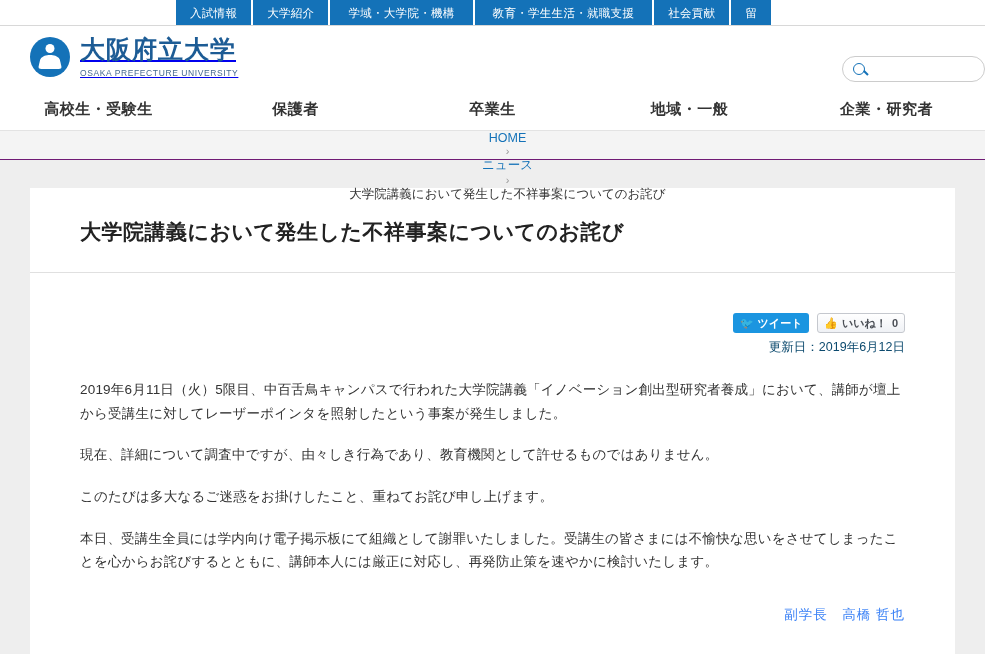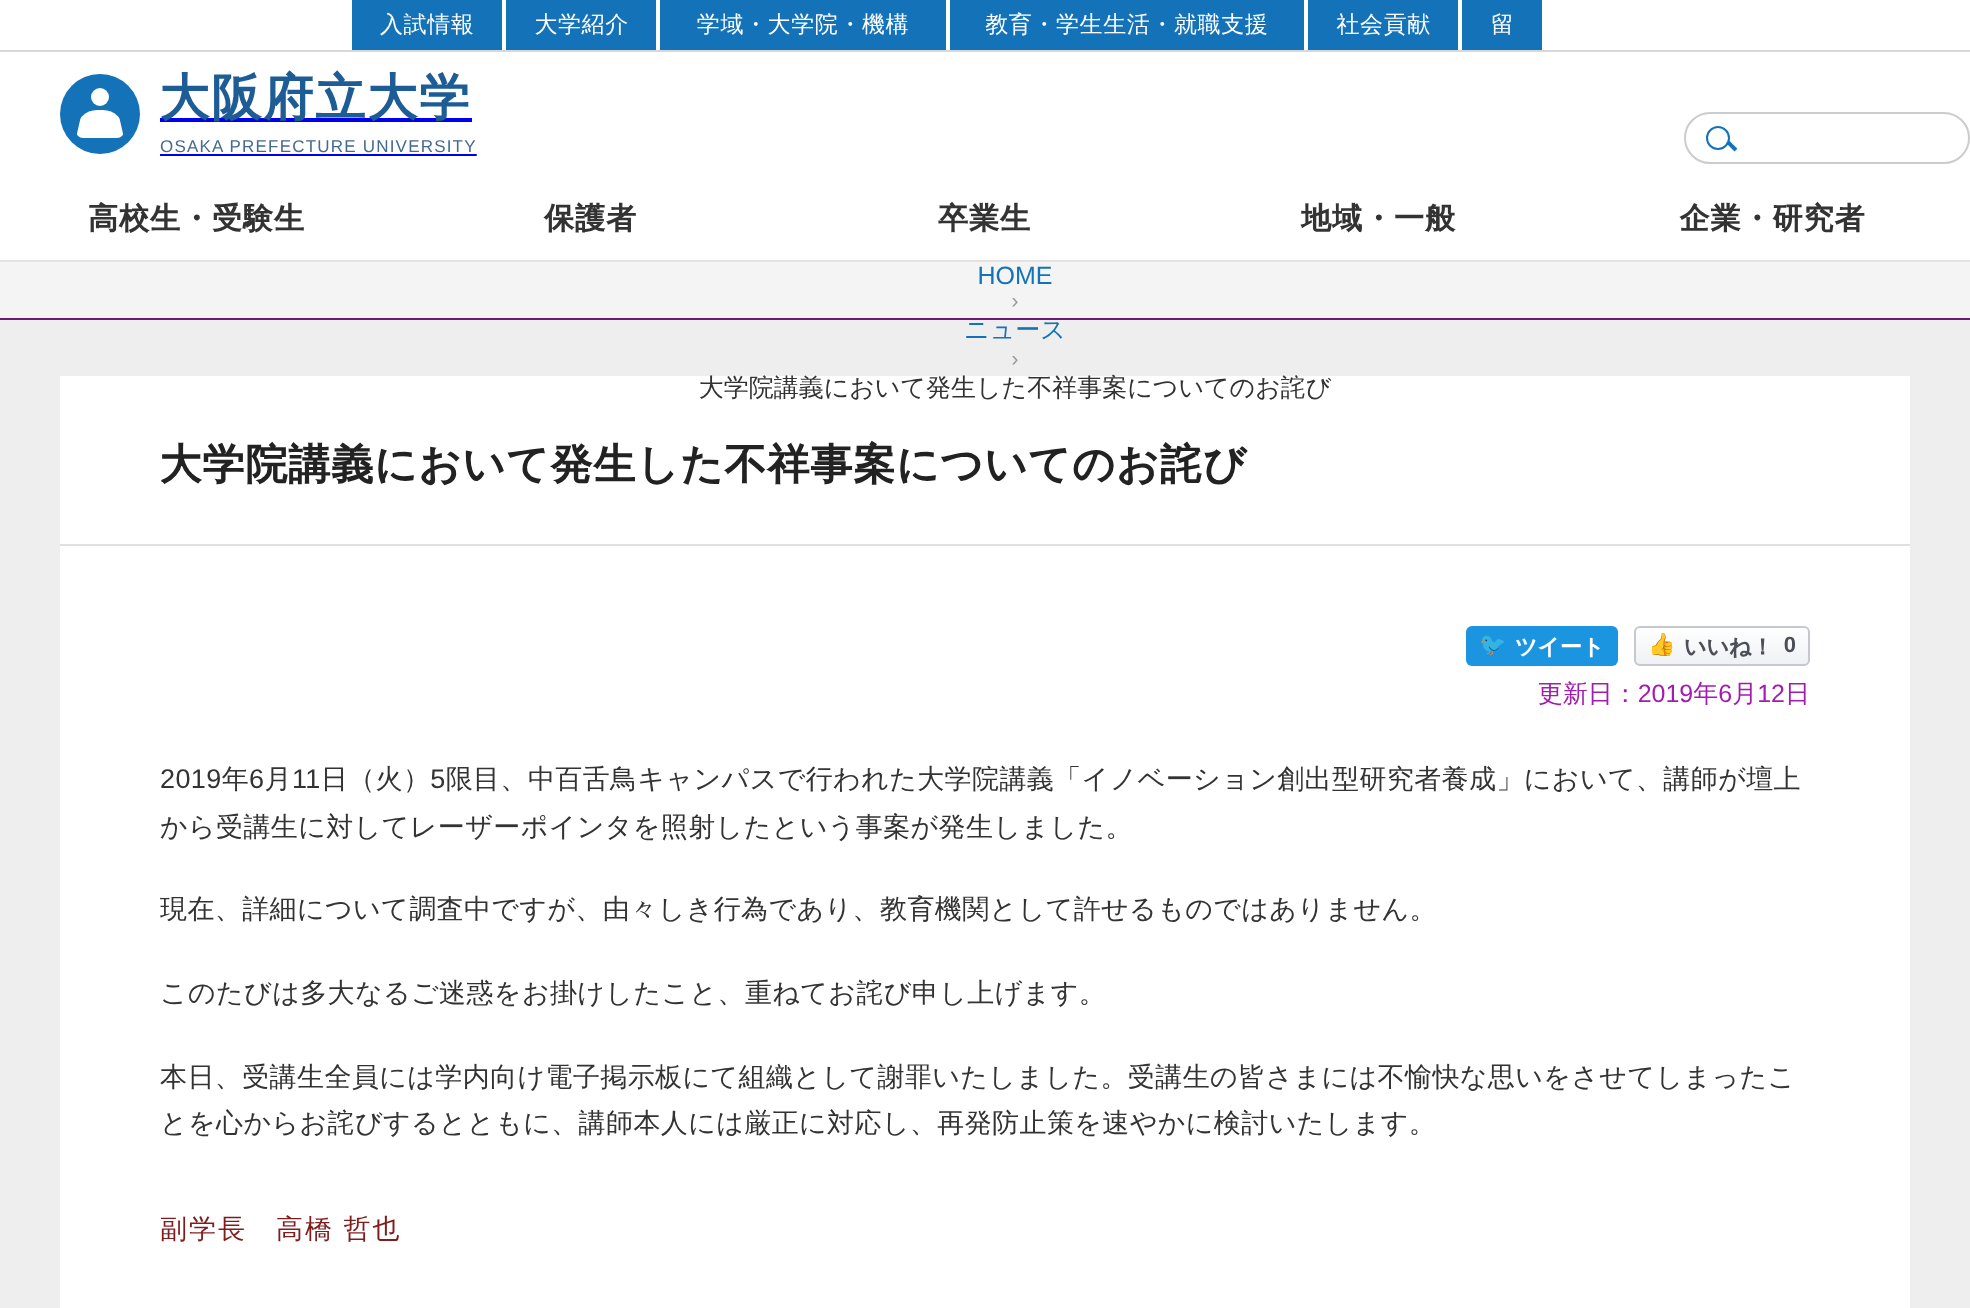--- a/index.html
+++ b/index.html
@@ -235,37 +235,38 @@
     margin-right: 4px;
     line-height: 1;
   }
   .like-count {
     margin-left: 5px;
     color: #4b4f56;
   }
   .updated {
     text-align: right;
     font-size: 12.5px;
-    color: #a21caf;
+    color: #0c4a6e;
     padding: 6px 50px 0 50px;
   }
   .body-text {
     padding: 22px 50px 0 50px;
   }
   .body-text p {
     margin: 0 0 18px 0;
     font-size: 13.5px;
     line-height: 1.75;
     color: #333333;
     letter-spacing: 0.2px;
   }
   .signature {
+    text-align: right;
     padding: 14px 50px 0 50px;
     font-size: 13.5px;
-    color: #7f1d1d;
+    color: #3b82f6;
     letter-spacing: 1px;
   }
 </style>
 </head>
 <body>
 
 <div class="topnav">
   <div class="topnav-item">入試情報</div>
   <div class="topnav-item">大学紹介</div>
   <div class="topnav-item wide">学域・大学院・機構</div>

